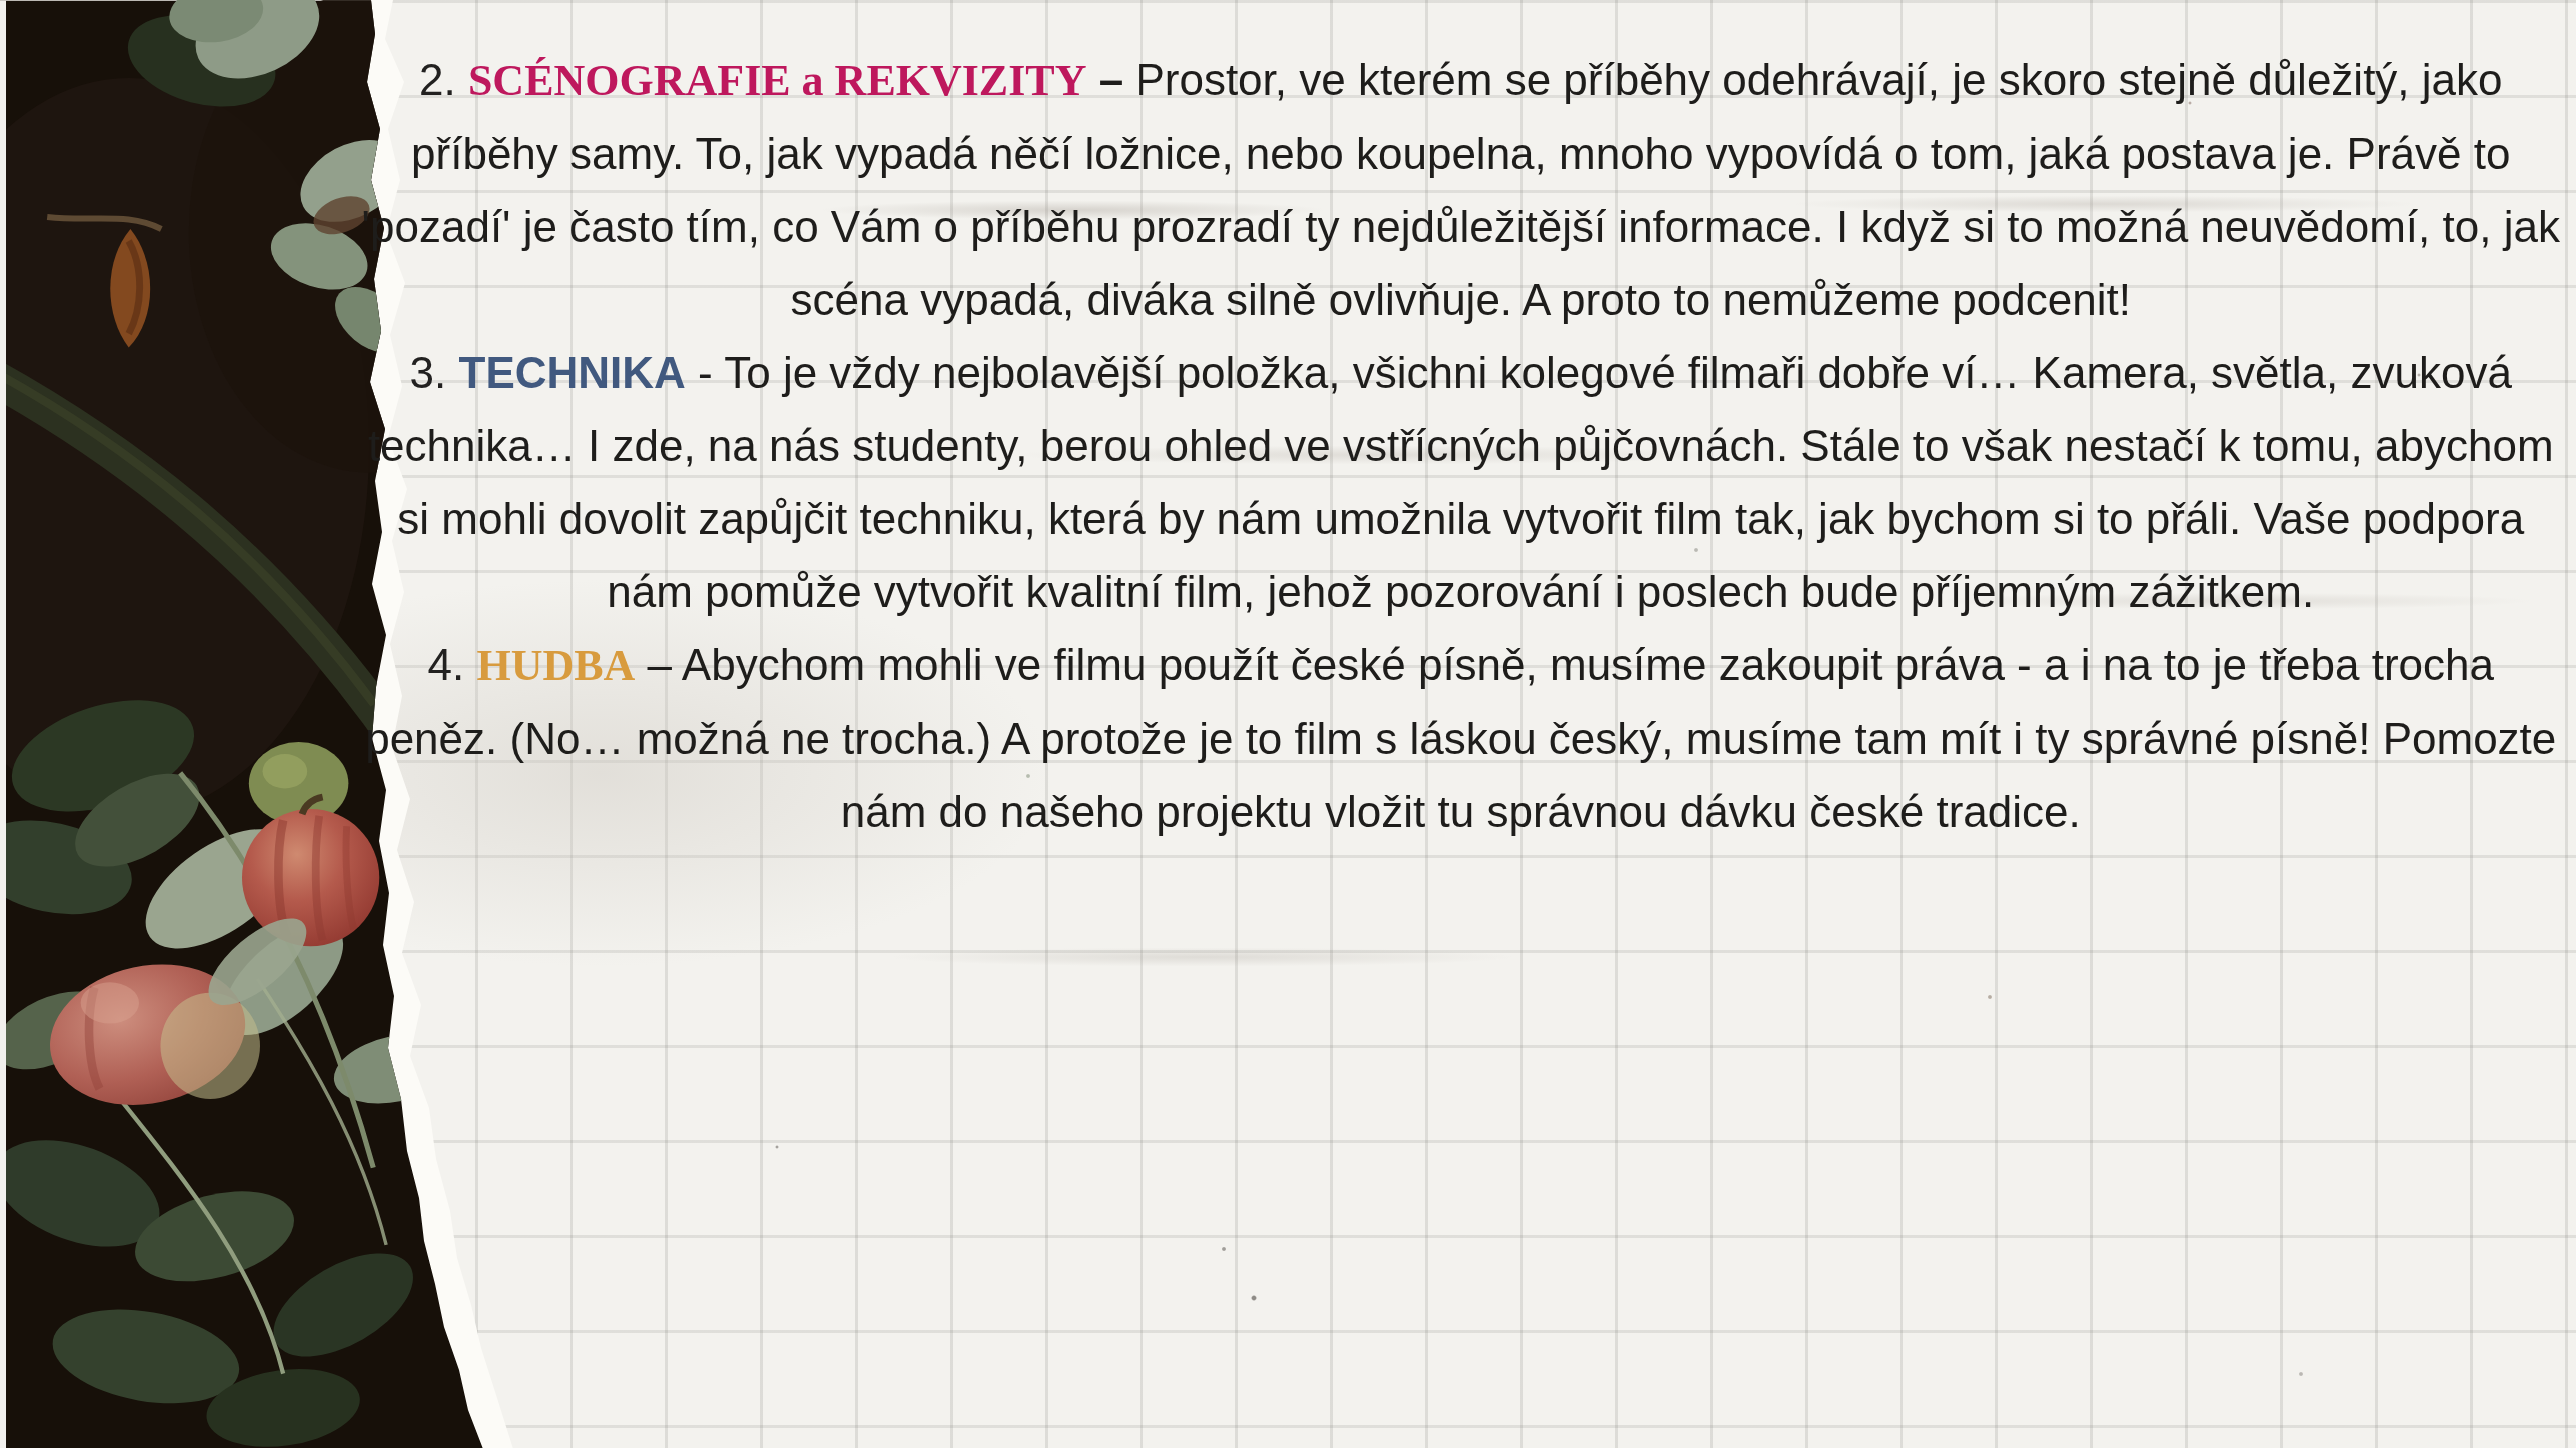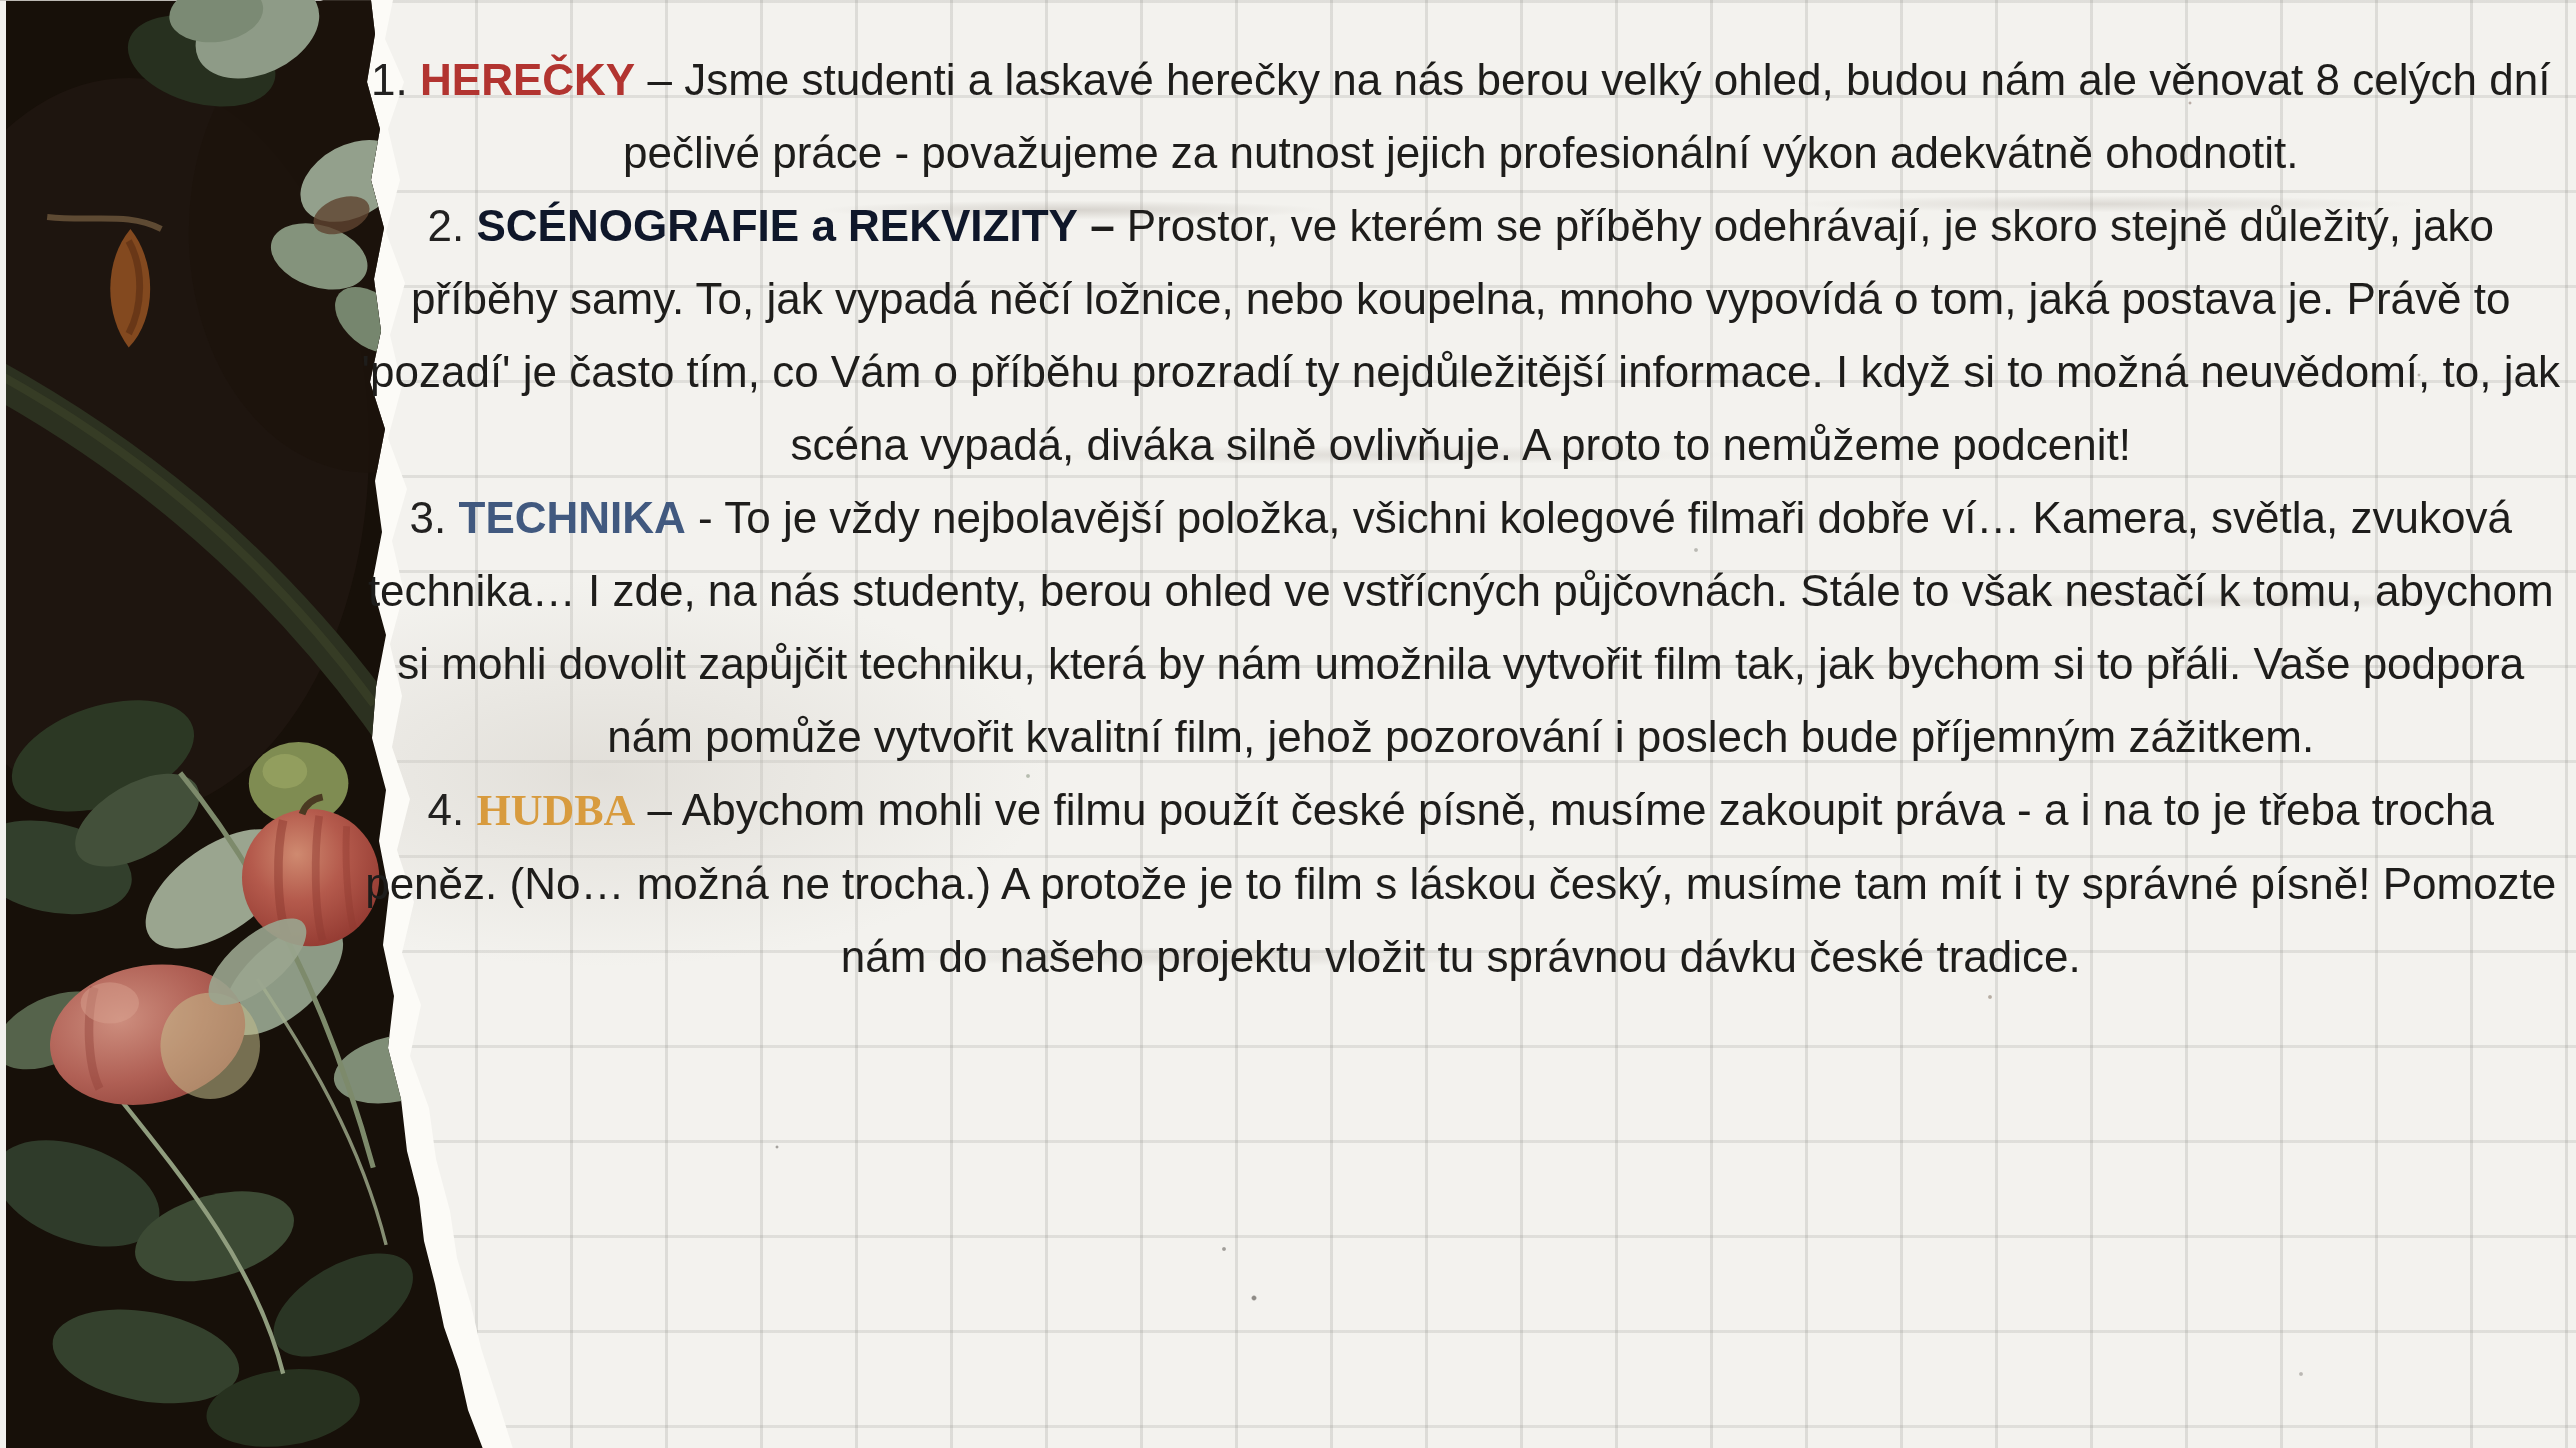--- a/index.html
+++ b/index.html
@@ -45,21 +45,21 @@
   .photo svg{display:block;}
   .content{
     position:absolute;left:361px;right:15.5px;top:43px;z-index:3;
     text-align:center;color:#1e1d1b;
     font-size:44px;line-height:73px;
   }
   .item{margin:0;}
   .num{color:#222120;}
   .head{font-weight:700;}
   .item1 .head{color:#b23430;}
-  .item2 .head{color:#0f172a;}
+  .item2 .head{color:#be185d;font-family:Liberation Serif, serif;}
   .item3 .head{color:#41597f;}
   .item4 .head{color:#d89b3e;font-family:Liberation Serif, serif;}
   .sep{color:#1e1d1b;}
   .sep.bold{font-weight:700;}
 </style>
 </head>
 <body>
 
 <div class="tear-fringe"></div>
 
@@ -140,18 +140,17 @@
       <ellipse cx="128" cy="1168" rx="34" ry="24" fill="#d8a08e" opacity=".5"></ellipse>
     </g>
 
     <ellipse cx="300" cy="1120" rx="70" ry="30" fill="#9aa58f" transform="rotate(-40 300 1120)" opacity=".9"></ellipse>
 
     <rect width="7" height="1687" fill="#f2f1ee"></rect>
   </svg>
 </div>
 
 <div class="content">
-  <p class="item item1"><span class="num">1.</span> <span class="head">HEREČKY</span> <span class="sep">–</span> <span class="body-text">Jsme studenti a laskavé herečky na nás berou velký ohled, budou nám ale věnovat 8 celých dní pečlivé práce - považujeme za nutnost jejich profesionální výkon adekvátně ohodnotit.</span></p>
   <p class="item item2"><span class="num">2.</span> <span class="head">SCÉNOGRAFIE a REKVIZITY</span> <span class="sep bold">–</span> <span class="body-text">Prostor, ve kterém se příběhy odehrávají, je skoro stejně důležitý, jako příběhy samy. To, jak vypadá něčí ložnice, nebo koupelna, mnoho vypovídá o tom, jaká postava je. Právě to 'pozadí' je často tím, co Vám o příběhu prozradí ty nejdůležitější informace. I když si to možná neuvědomí, to, jak scéna vypadá, diváka silně ovlivňuje. A proto to nemůžeme podcenit!</span></p>
   <p class="item item3"><span class="num">3.</span> <span class="head">TECHNIKA</span> <span class="sep">-</span> <span class="body-text">To je vždy nejbolavější položka, všichni kolegové filmaři dobře ví… Kamera, světla, zvuková technika… I zde, na nás studenty, berou ohled ve vstřícných půjčovnách. Stále to však nestačí k tomu, abychom si mohli dovolit zapůjčit techniku, která by nám umožnila vytvořit film tak, jak bychom si to přáli. Vaše podpora nám pomůže vytvořit kvalitní film, jehož pozorování i poslech bude příjemným zážitkem.</span></p>
   <p class="item item4"><span class="num">4.</span> <span class="head">HUDBA</span> <span class="sep">–</span> <span class="body-text">Abychom mohli ve filmu použít české písně, musíme zakoupit práva - a i na to je třeba trocha peněz. (No… možná ne trocha.) A protože je to film s láskou český, musíme tam mít i ty správné písně! Pomozte nám do našeho projektu vložit tu správnou dávku české tradice.</span></p>
 </div>
 
 
 </body></html>

